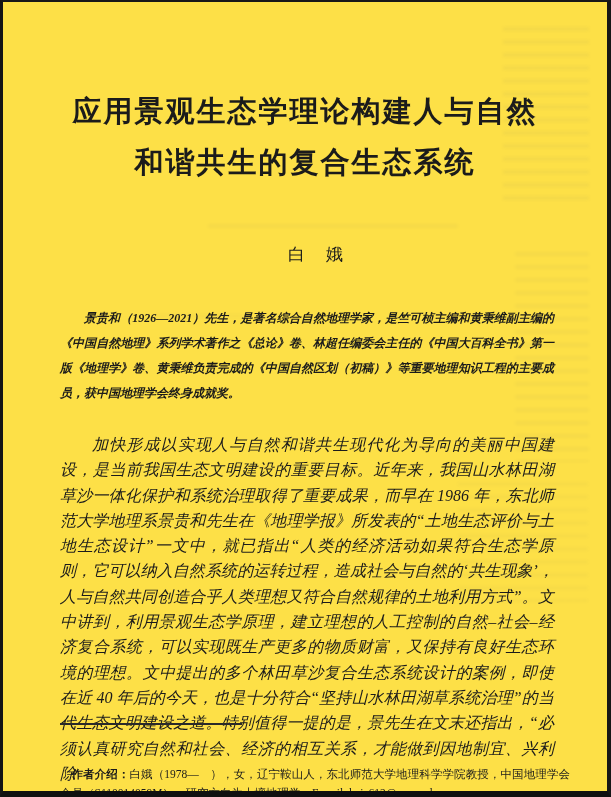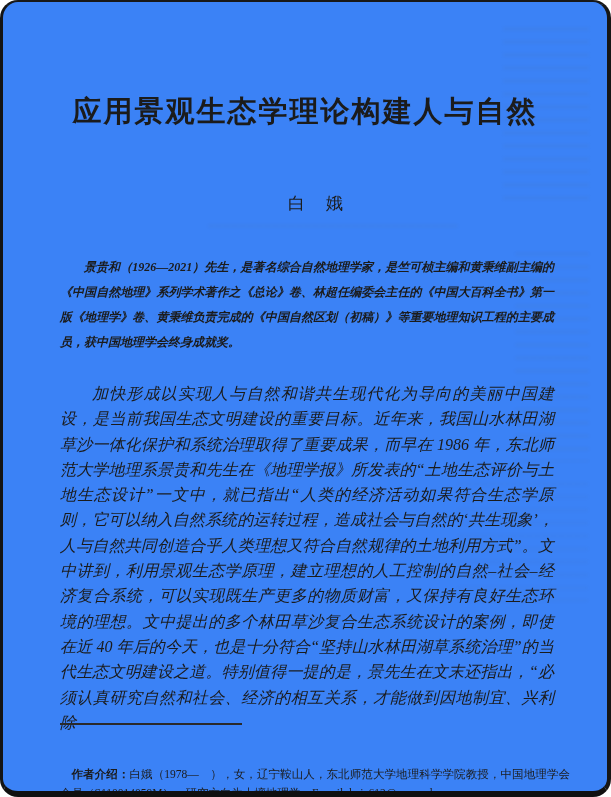--- a/index.html
+++ b/index.html
@@ -1,29 +1,28 @@
 <!DOCTYPE html>
 <html><head>
 <meta charset="utf-8">
 <style>
   html, body { margin: 0; padding: 0; background: #ffffff; }
   .page {
     position: relative;
     width: 611px;
     height: 797px;
     box-sizing: border-box;
-    background: #3b82f6;
+    background: #fde047;
     border-top: 2px solid #181818;
     border-left: 3px solid #141414;
     border-right: 4px solid #161616;
     border-bottom: 6px solid #101010;
     overflow: hidden;
     font-family: "Liberation Serif", "DejaVu Serif", serif;
     color: #1b1b1b;
-    border-radius: 18px;
   }
   
   .ghost {
     position: absolute;
     background: repeating-linear-gradient(
       180deg,
       rgba(90, 90, 95, 0.10) 0px, rgba(90, 90, 95, 0.10) 4px,
       rgba(0,0,0,0) 4px, rgba(0,0,0,0) 13px);
     filter: blur(1.5px);
     pointer-events: none;
@@ -93,20 +92,21 @@
 <div class="page">
 
   <div class="ghost ghost-a"></div>
   <div class="ghost ghost-b"></div>
   <div class="ghost ghost-c"></div>
   <div class="ghost ghost-d"></div>
   <div class="ghost ghost-e"></div>
 
   <div class="title">
     <div>应用景观生态学理论构建人与自然</div>
+    <div>和谐共生的复合生态系统</div>
   </div>
 
   <div class="author">白　娥</div>
 
   <p class="intro">景贵和（1926—2021）先生，是著名综合自然地理学家，是竺可桢主编和黄秉维副主编的《中国自然地理》系列学术著作之《总论》卷、林超任编委会主任的《中国大百科全书》第一版《地理学》卷、黄秉维负责完成的《中国自然区划（初稿）》等重要地理知识工程的主要成员，获中国地理学会终身成就奖。</p>
 
   <p class="body-par">加快形成以实现人与自然和谐共生现代化为导向的美丽中国建设，是当前我国生态文明建设的重要目标。近年来，我国山水林田湖草沙一体化保护和系统治理取得了重要成果，而早在 1986 年，东北师范大学地理系景贵和先生在《地理学报》所发表的“土地生态评价与土地生态设计”一文中，就已指出“人类的经济活动如果符合生态学原则，它可以纳入自然系统的运转过程，造成社会与自然的‘共生现象’，人与自然共同创造合乎人类理想又符合自然规律的土地利用方式”。文中讲到，利用景观生态学原理，建立理想的人工控制的自然–社会–经济复合系统，可以实现既生产更多的物质财富，又保持有良好生态环境的理想。文中提出的多个林田草沙复合生态系统设计的案例，即使在近 40 年后的今天，也是十分符合“坚持山水林田湖草系统治理”的当代生态文明建设之道。特别值得一提的是，景先生在文末还指出，“必须认真研究自然和社会、经济的相互关系，才能做到因地制宜、兴利除</p>
 
   <div class="footnote-rule"></div>
 

